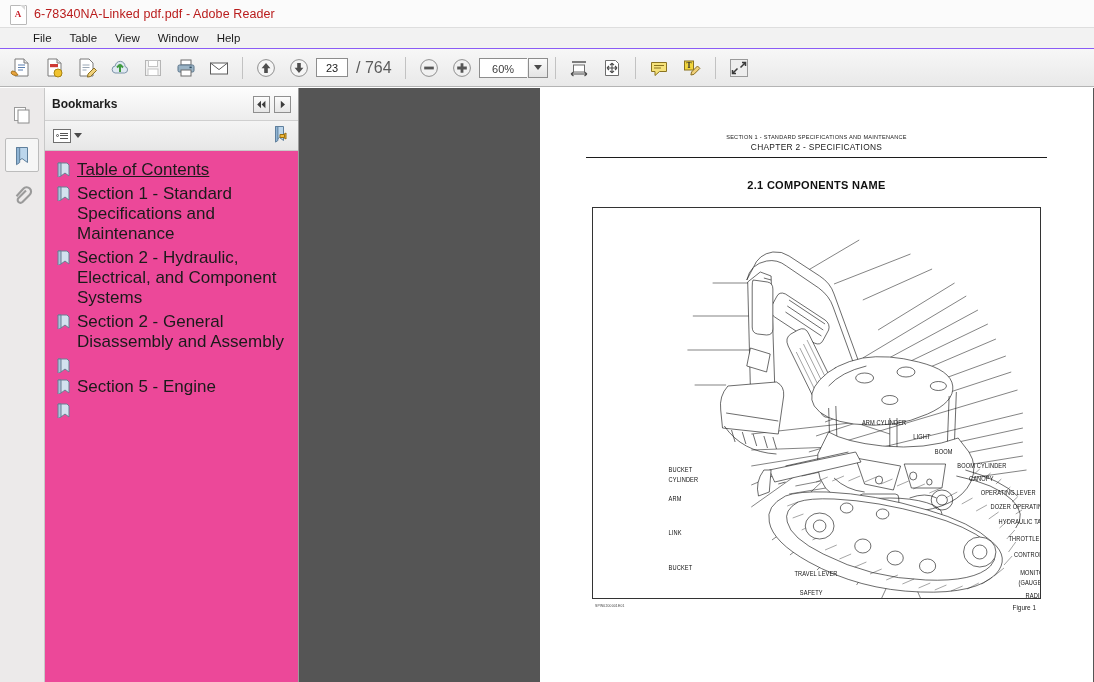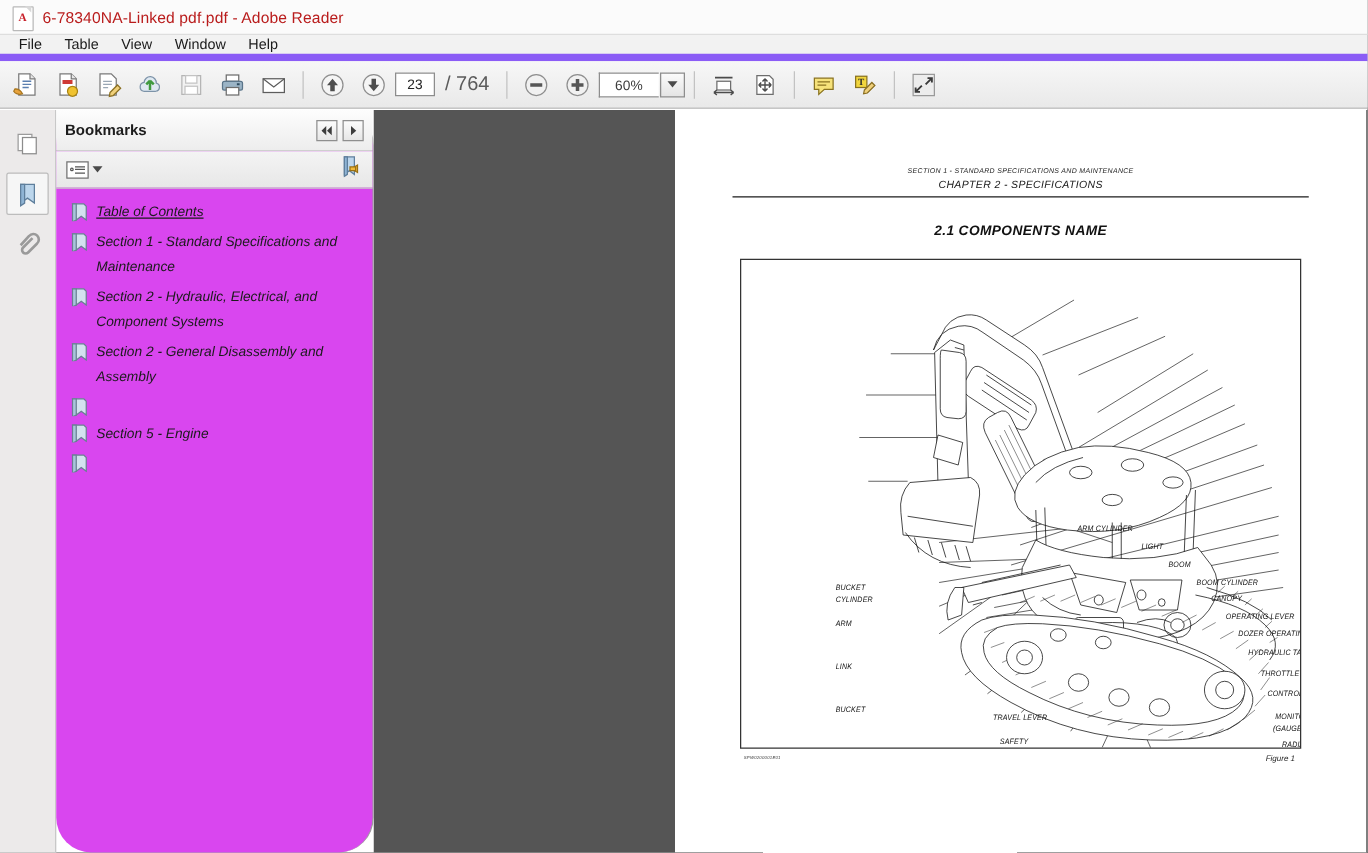--- a/index.html
+++ b/index.html
@@ -26,22 +26,22 @@
     border-left:5px solid transparent;border-top:5px solid #d8d8d8;
   }
   .pdf-ico .a{
     position:absolute;left:2px;top:4px;width:12px;height:11px;
     color:#c8202a;font:bold 9px "Liberation Serif",serif;line-height:11px;text-align:center;
   }
   .title-text{font-size:12.5px;color:#b91c1c;letter-spacing:.1px;}
 
   
   .menubar{
-    height:21px;background:#f2f2f2;border-bottom:6px solid #8b5cf6;
-    display:flex;align-items:center;padding-left:6px;box-sizing:border-box;
+    height:21px;background:#f2f2f2;border-bottom:1px solid #8b5cf6;
+    display:flex;align-items:center;padding-left:24px;box-sizing:border-box;
   }
   .menu-item{
     font-size:11.5px;color:#1a1a1a;padding:3px 9px;cursor:default;border-radius:2px;
   }
 
   
   .toolbar{
     height:38px;background:linear-gradient(#f7f7f7,#e9e9e9);
     border-bottom:1px solid #b4b4b4;
     display:flex;align-items:center;padding:0 5px;box-sizing:border-box;gap:1px;
@@ -73,22 +73,22 @@
     width:45px;background:#eceaea;border-right:1px solid #c8c8c8;
     display:flex;flex-direction:column;align-items:center;padding-top:10px;gap:6px;box-sizing:border-box;
   }
   .rail-btn{
     width:32px;height:32px;display:flex;align-items:center;justify-content:center;
     border:1px solid transparent;border-radius:2px;
   }
   .rail-btn.active{background:#f6f6f6;border-color:#bcbcbc;}
 
   .bmpanel{
-    width:254px;background:#d946ef;border-right:1px solid #9b9b9b;
-    display:flex;flex-direction:column;box-sizing:border-box;border-radius:28px;
+    width:254px;background:#ec4899;border-right:1px solid #9b9b9b;
+    display:flex;flex-direction:column;box-sizing:border-box;
   }
   .bmhead{
     height:33px;background:linear-gradient(#fdfdfd,#ededed);border-bottom:1px solid #cfcfcf;
     display:flex;align-items:center;padding:0 7px;box-sizing:border-box;flex:none;
   }
   .bmhead-title{font-size:12px;font-weight:bold;color:#1d1d1d;flex:1;}
   .navsq{
     width:17px;height:17px;border:1px solid #8f8f8f;background:linear-gradient(#fcfcfc,#e6e6e6);
     display:flex;align-items:center;justify-content:center;margin-left:4px;box-sizing:border-box;
   }
@@ -102,30 +102,30 @@
     display:flex;align-items:center;justify-content:center;gap:1px;box-sizing:border-box;
   }
   .optbox .d{width:3px;height:3px;border:1px solid #555;border-radius:50%;box-sizing:border-box;}
   .optbox .ln{display:flex;flex-direction:column;gap:1.5px;}
   .optbox .ln i{display:block;width:8px;height:1px;background:#555;}
   .bmlist{flex:1;overflow:hidden;padding:8px 6px 0 10px;box-sizing:border-box;}
   .bmrow{display:flex;align-items:flex-start;margin-bottom:2px;padding:1px 2px;}
   .bm-ico{width:13px;height:15px;flex:none;margin:2px 7px 0 0;position:relative;}
   .bm-ico svg{display:block;}
   .bm-label{
-    font-size:11px;line-height:20px;color:#1b1b1b;font-style:italic;
+    font-size:17px;line-height:20px;color:#1b1b1b;
   }
   .bm-label.sel{text-decoration:underline;}
 
   
   .docarea{flex:1;background:#555555;position:relative;overflow:hidden;}
   .page{
     position:absolute;left:0;top:0;width:553px;height:594px;background:#fff;
   }
-  .pg-inner{padding:45px 28px 0 28px;box-sizing:border-box;font-style:italic;}
+  .pg-inner{padding:45px 28px 0 28px;box-sizing:border-box;}
   .pg-head{text-align:center;font-size:5.6px;letter-spacing:.25px;color:#1a1a1a;line-height:9px;}
   .pg-head .l2{font-size:8.4px;letter-spacing:.3px;margin-top:1px;}
   .pg-rule{height:1px;background:#1c1c1c;margin:5px 18px 0 18px;}
   .pg-title{
     text-align:center;font-size:11px;font-weight:bold;color:#111;
     letter-spacing:.3px;margin-top:21px;
   }
   .figbox{
     margin:16px 24px 0 24px;border:1px solid #333;height:390px;position:relative;background:#fff;
   }

